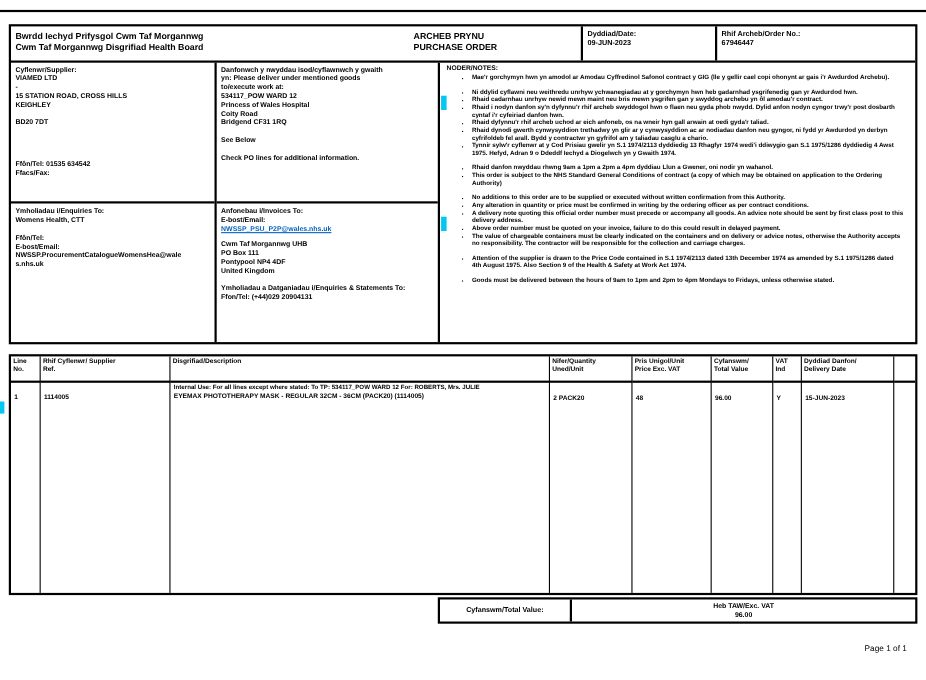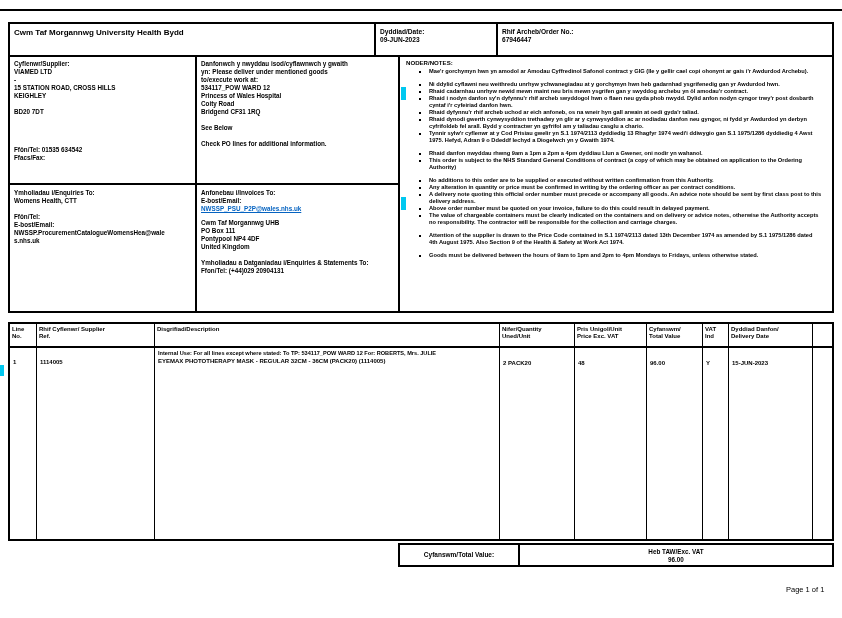--- a/index.html
+++ b/index.html
@@ -73,21 +73,26 @@
 </style>
 </head>
 <body>
 
 <div class="topline"></div>
 
 <div class="doc-top">
 
   <div class="header-row">
     <div class="org-cell">
-      <div>Cwm Taf Morgannwg University Health Bydd</div>
+      <div>Bwrdd Iechyd Prifysgol Cwm Taf Morgannwg</div>
+      <div>Cwm Taf Morgannwg Disgrifiad Health Board</div>
+    </div>
+    <div class="po-title-cell">
+      <div>ARCHEB PRYNU</div>
+      <div>PURCHASE ORDER</div>
     </div>
     <div class="date-cell">
       <div>Dyddiad/Date:</div>
       <div>09-JUN-2023</div>
     </div>
     <div class="orderno-cell">
       <div>Rhif Archeb/Order No.:</div>
       <div>67946447</div>
     </div>
   </div>

